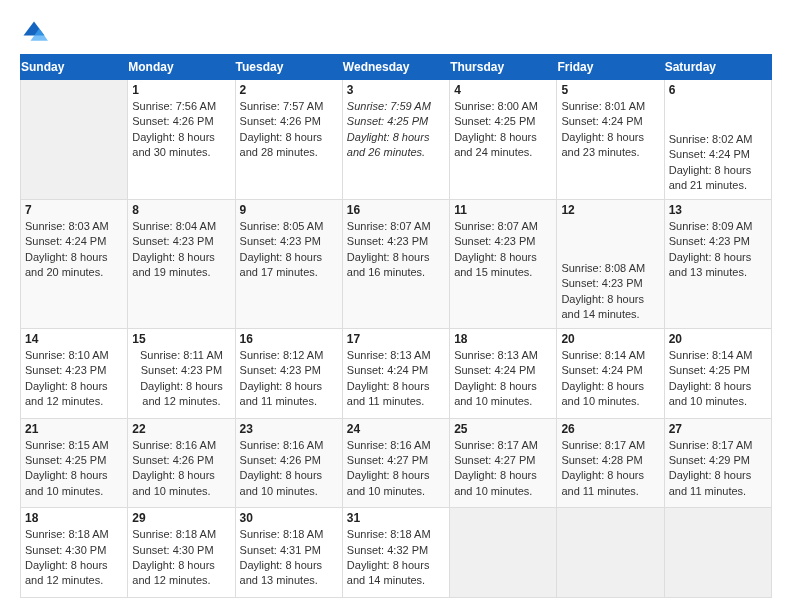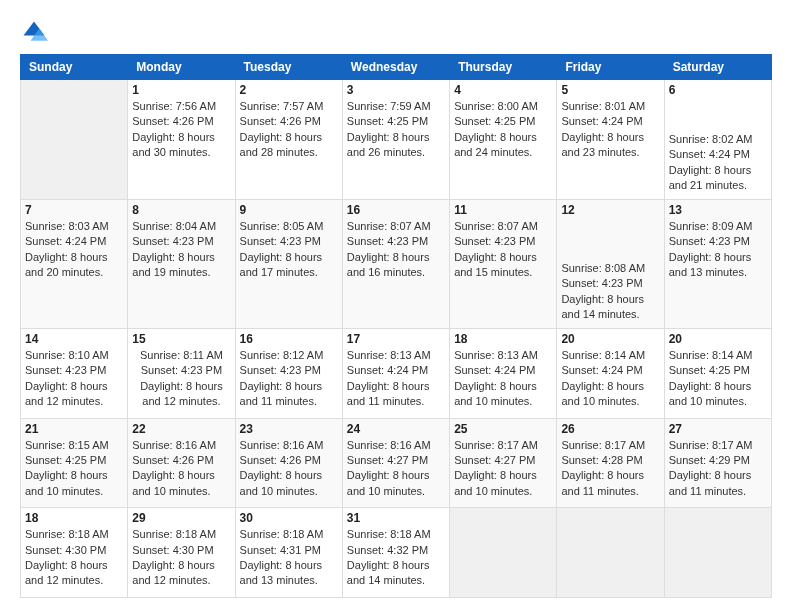--- a/index.html
+++ b/index.html
@@ -57,21 +57,21 @@
       border: 1px solid #ccc;
       border-collapse: collapse;
       width: 100%;
       table-layout: fixed;
     }
     .calendar th {
       background-color: #1565C0;
       color: #fff;
       font-size: 12px;
       font-weight: bold;
-      padding: 5px 8px;
+      padding: 5px 0;
       text-align: left;
       border: 1px solid #1565C0;
     }
     .calendar td {
       vertical-align: top;
       font-size: 10px;
       color: #333;
       padding: 3px 4px;
       border: 1px solid #ddd;
       height: 88px;
@@ -143,21 +143,21 @@
           </td>
           <td>
             <span class="day-num">2</span>
             <div class="day-info" style="white-space: pre-line;">Sunrise: 7:57 AM
 Sunset: 4:26 PM
 Daylight: 8 hours
 and 28 minutes.</div>
           </td>
           <td>
             <span class="day-num">3</span>
-            <div class="day-info" style="white-space: pre-line;">Sunrise: 7:59 AM
+            <div class="day-info" style="white-space: pre-line; font-style: italic;">Sunrise: 7:59 AM
 Sunset: 4:25 PM
 Daylight: 8 hours
 and 26 minutes.</div>
           </td>
           <td>
             <span class="day-num">4</span>
             <div class="day-info" style="white-space: pre-line;">Sunrise: 8:00 AM
 Sunset: 4:25 PM
 Daylight: 8 hours
 and 24 minutes.</div>

